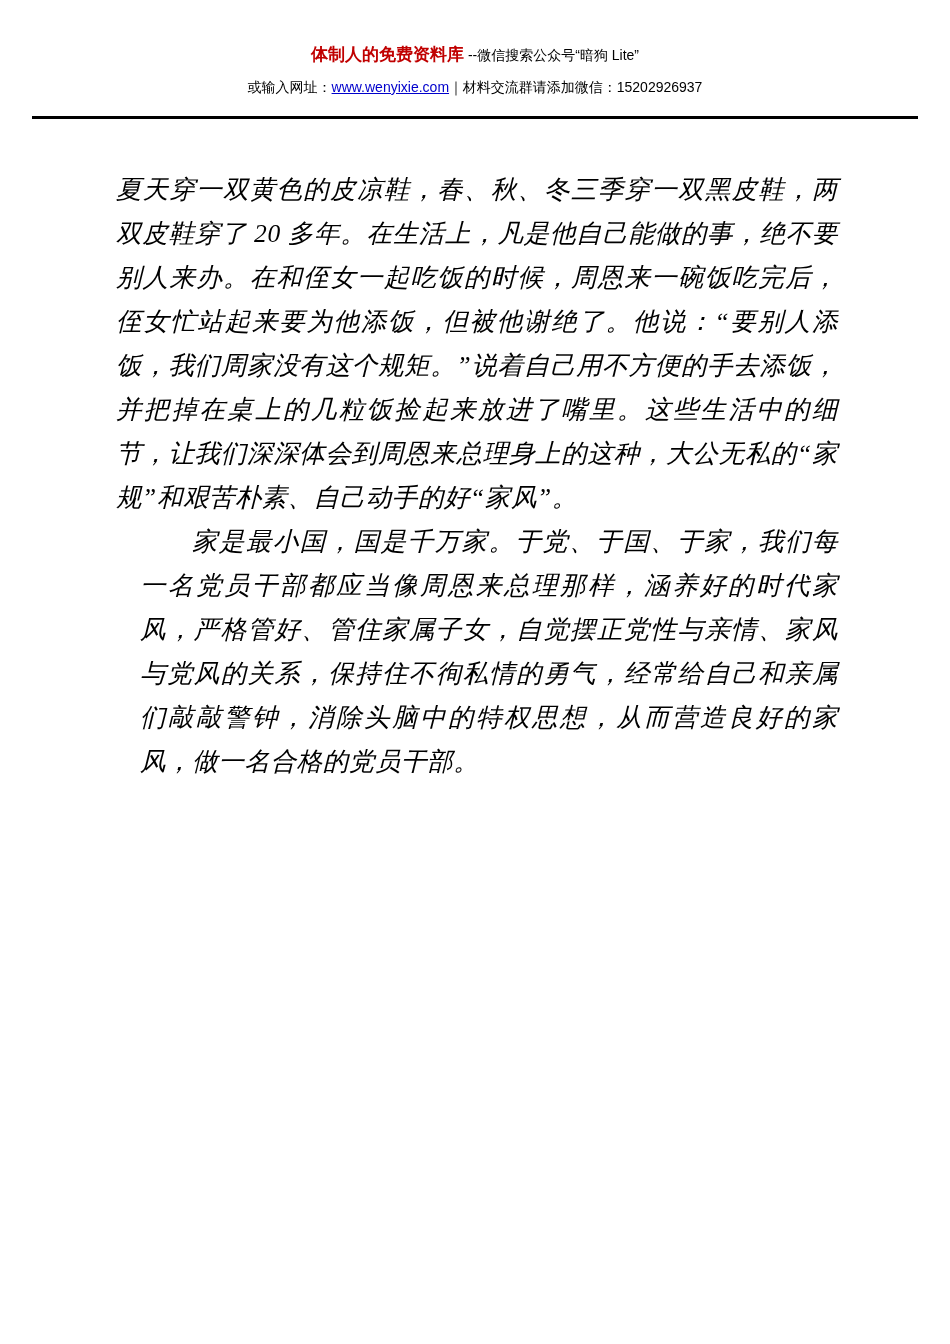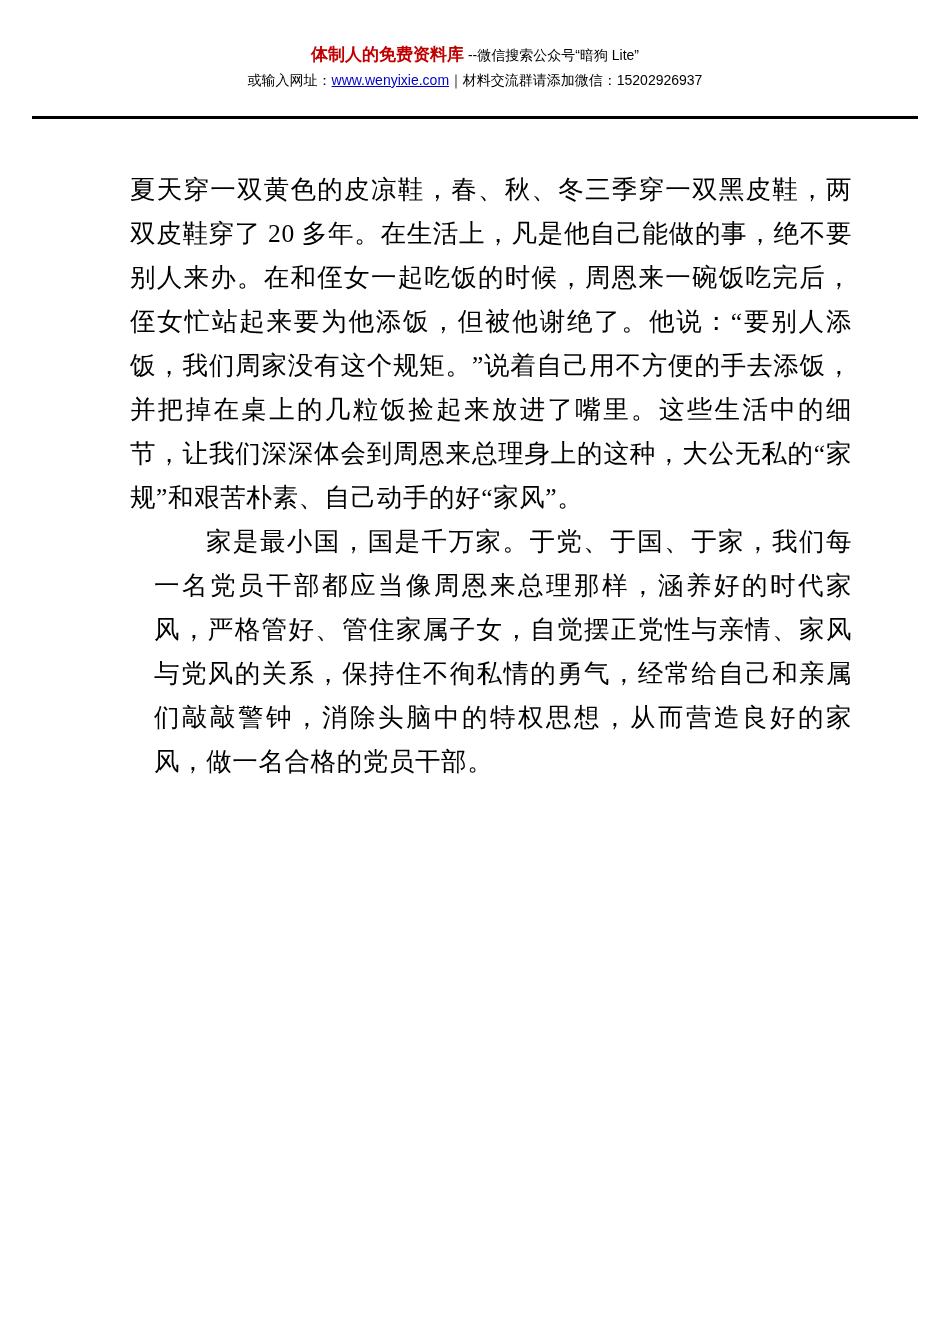--- a/index.html
+++ b/index.html
@@ -45,42 +45,43 @@
     font-size: 17px;
   }
   .header-sub {
     color: #000000;
     font-size: 14px;
   }
   .header-line2 {
     font-family: "Liberation Sans", sans-serif;
     font-size: 14px;
     line-height: 22px;
-    margin-top: 3px;
+    margin-top: 10px;
     white-space: nowrap;
   }
   .header-url {
     color: #0000cc;
     text-decoration: underline;
   }
   .header-rule {
     position: absolute;
     left: 32px;
     top: 116px;
     width: 886px;
     height: 0;
     border-top: 3px solid #000000;
   }
 
   
   .content {
     position: absolute;
-    left: 130px;
+    left: 116px;
     top: 168px;
     width: 722px;
+    font-style: italic;
   }
   .para {
     font-family: "Liberation Serif", "DejaVu Serif", serif;
     font-size: 25.5px;
     line-height: 44px;
     text-align: justify;
     text-justify: inter-ideograph;
     letter-spacing: 0.6px;
     margin: 0 0 0 0;
   }

